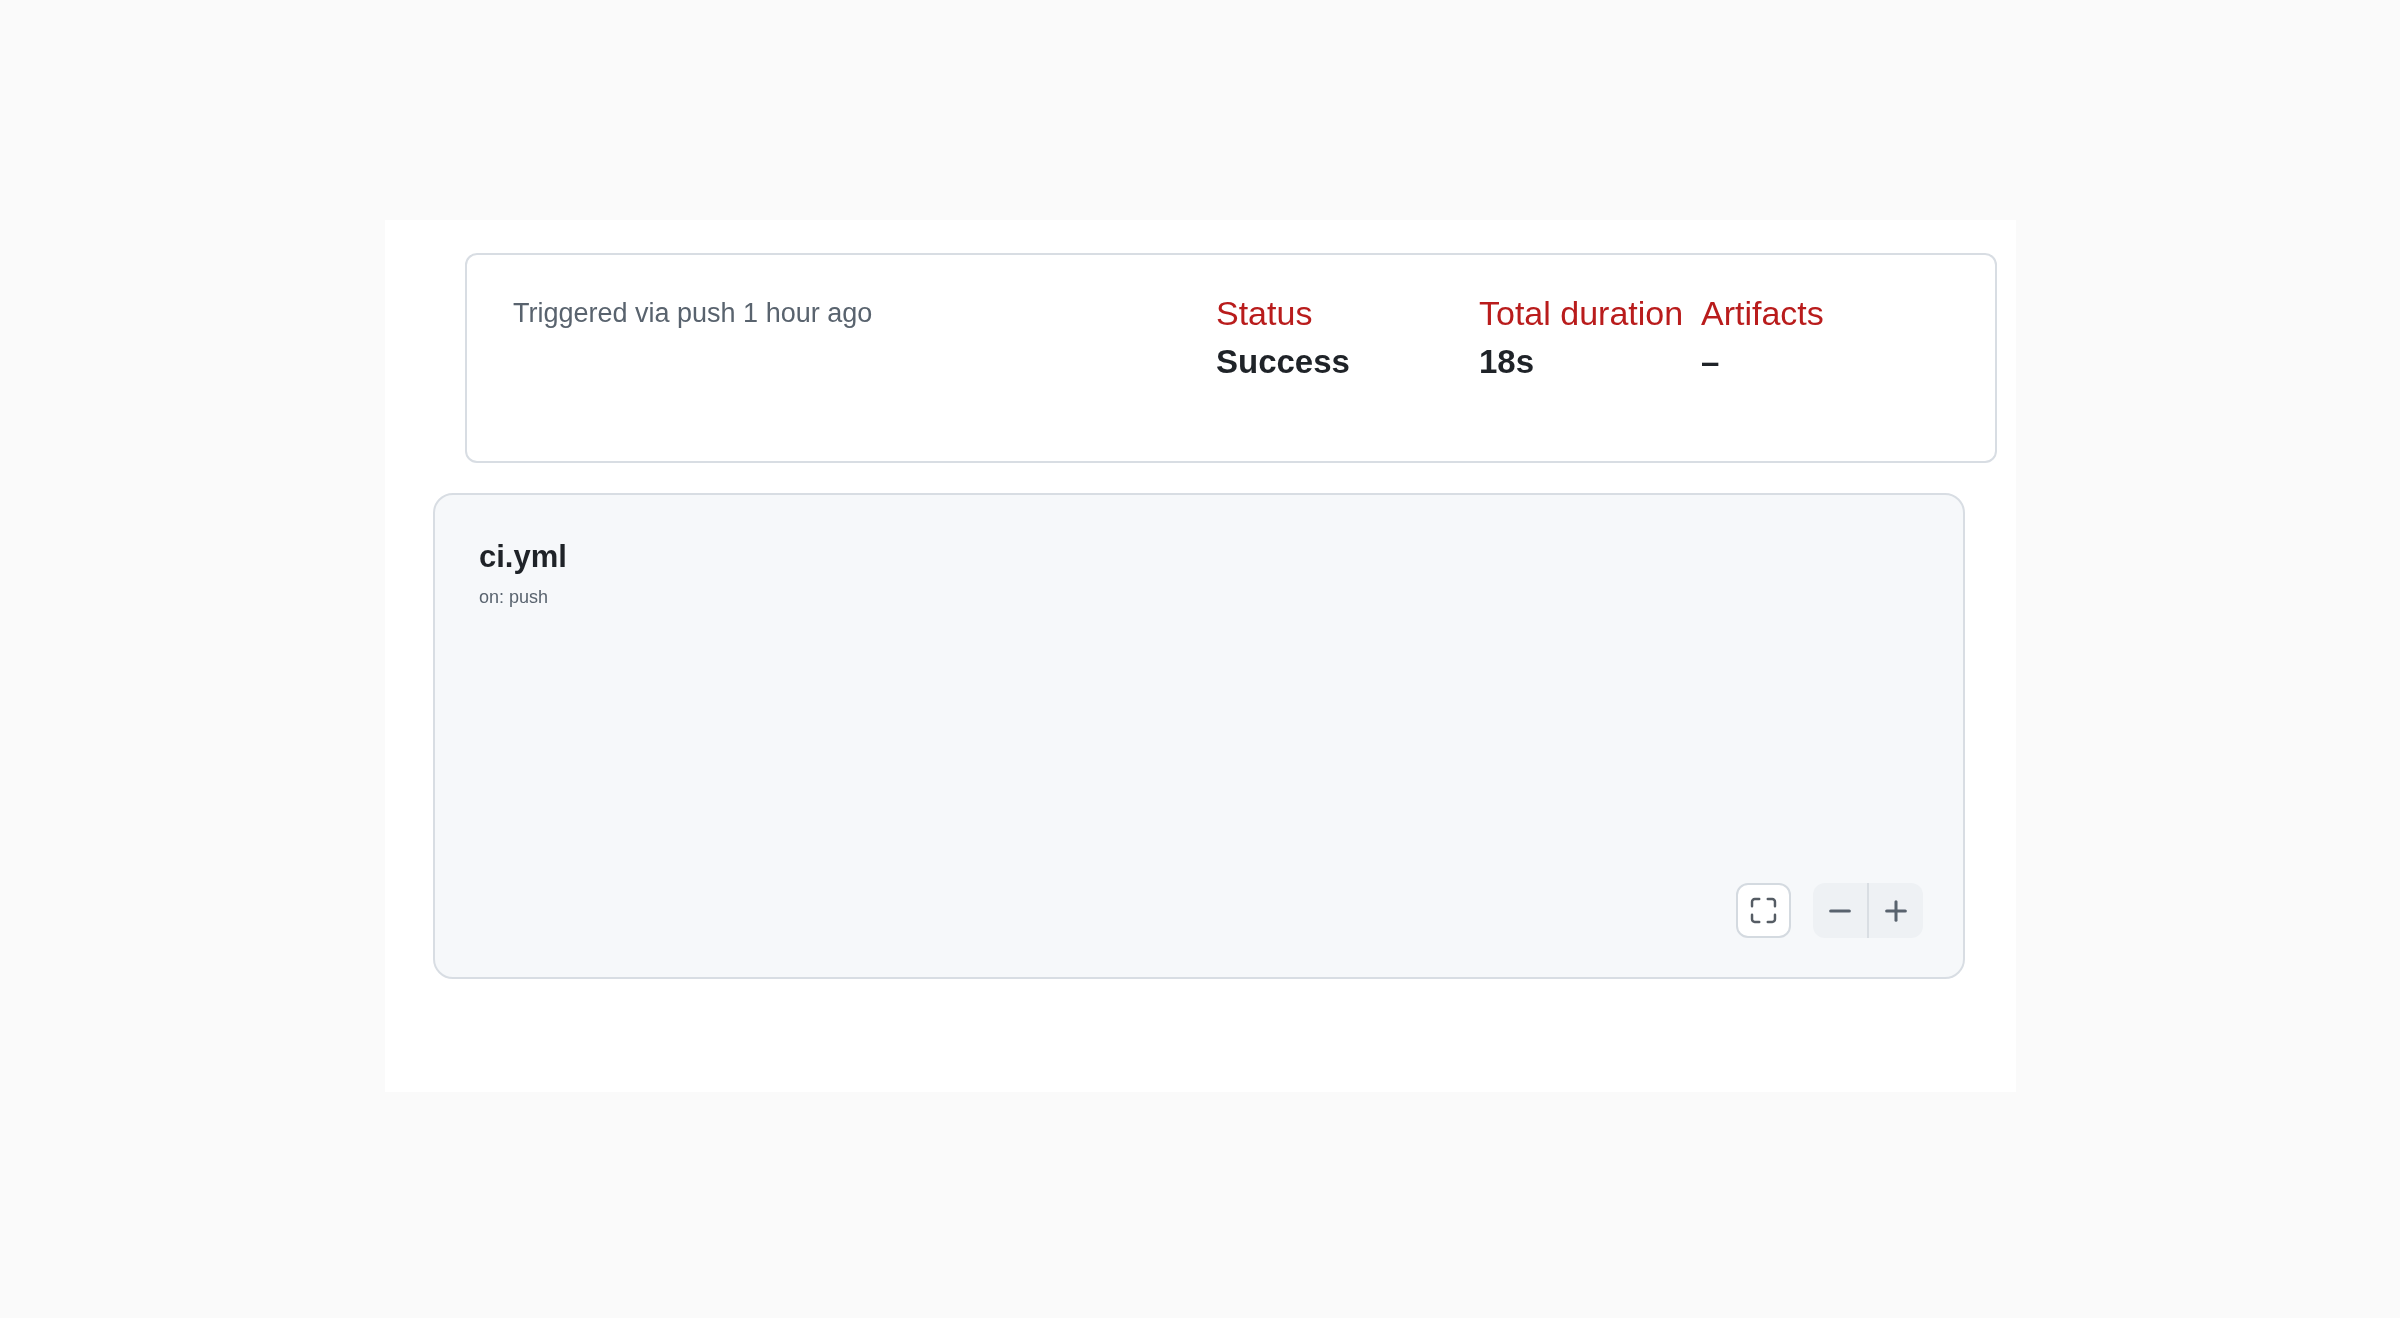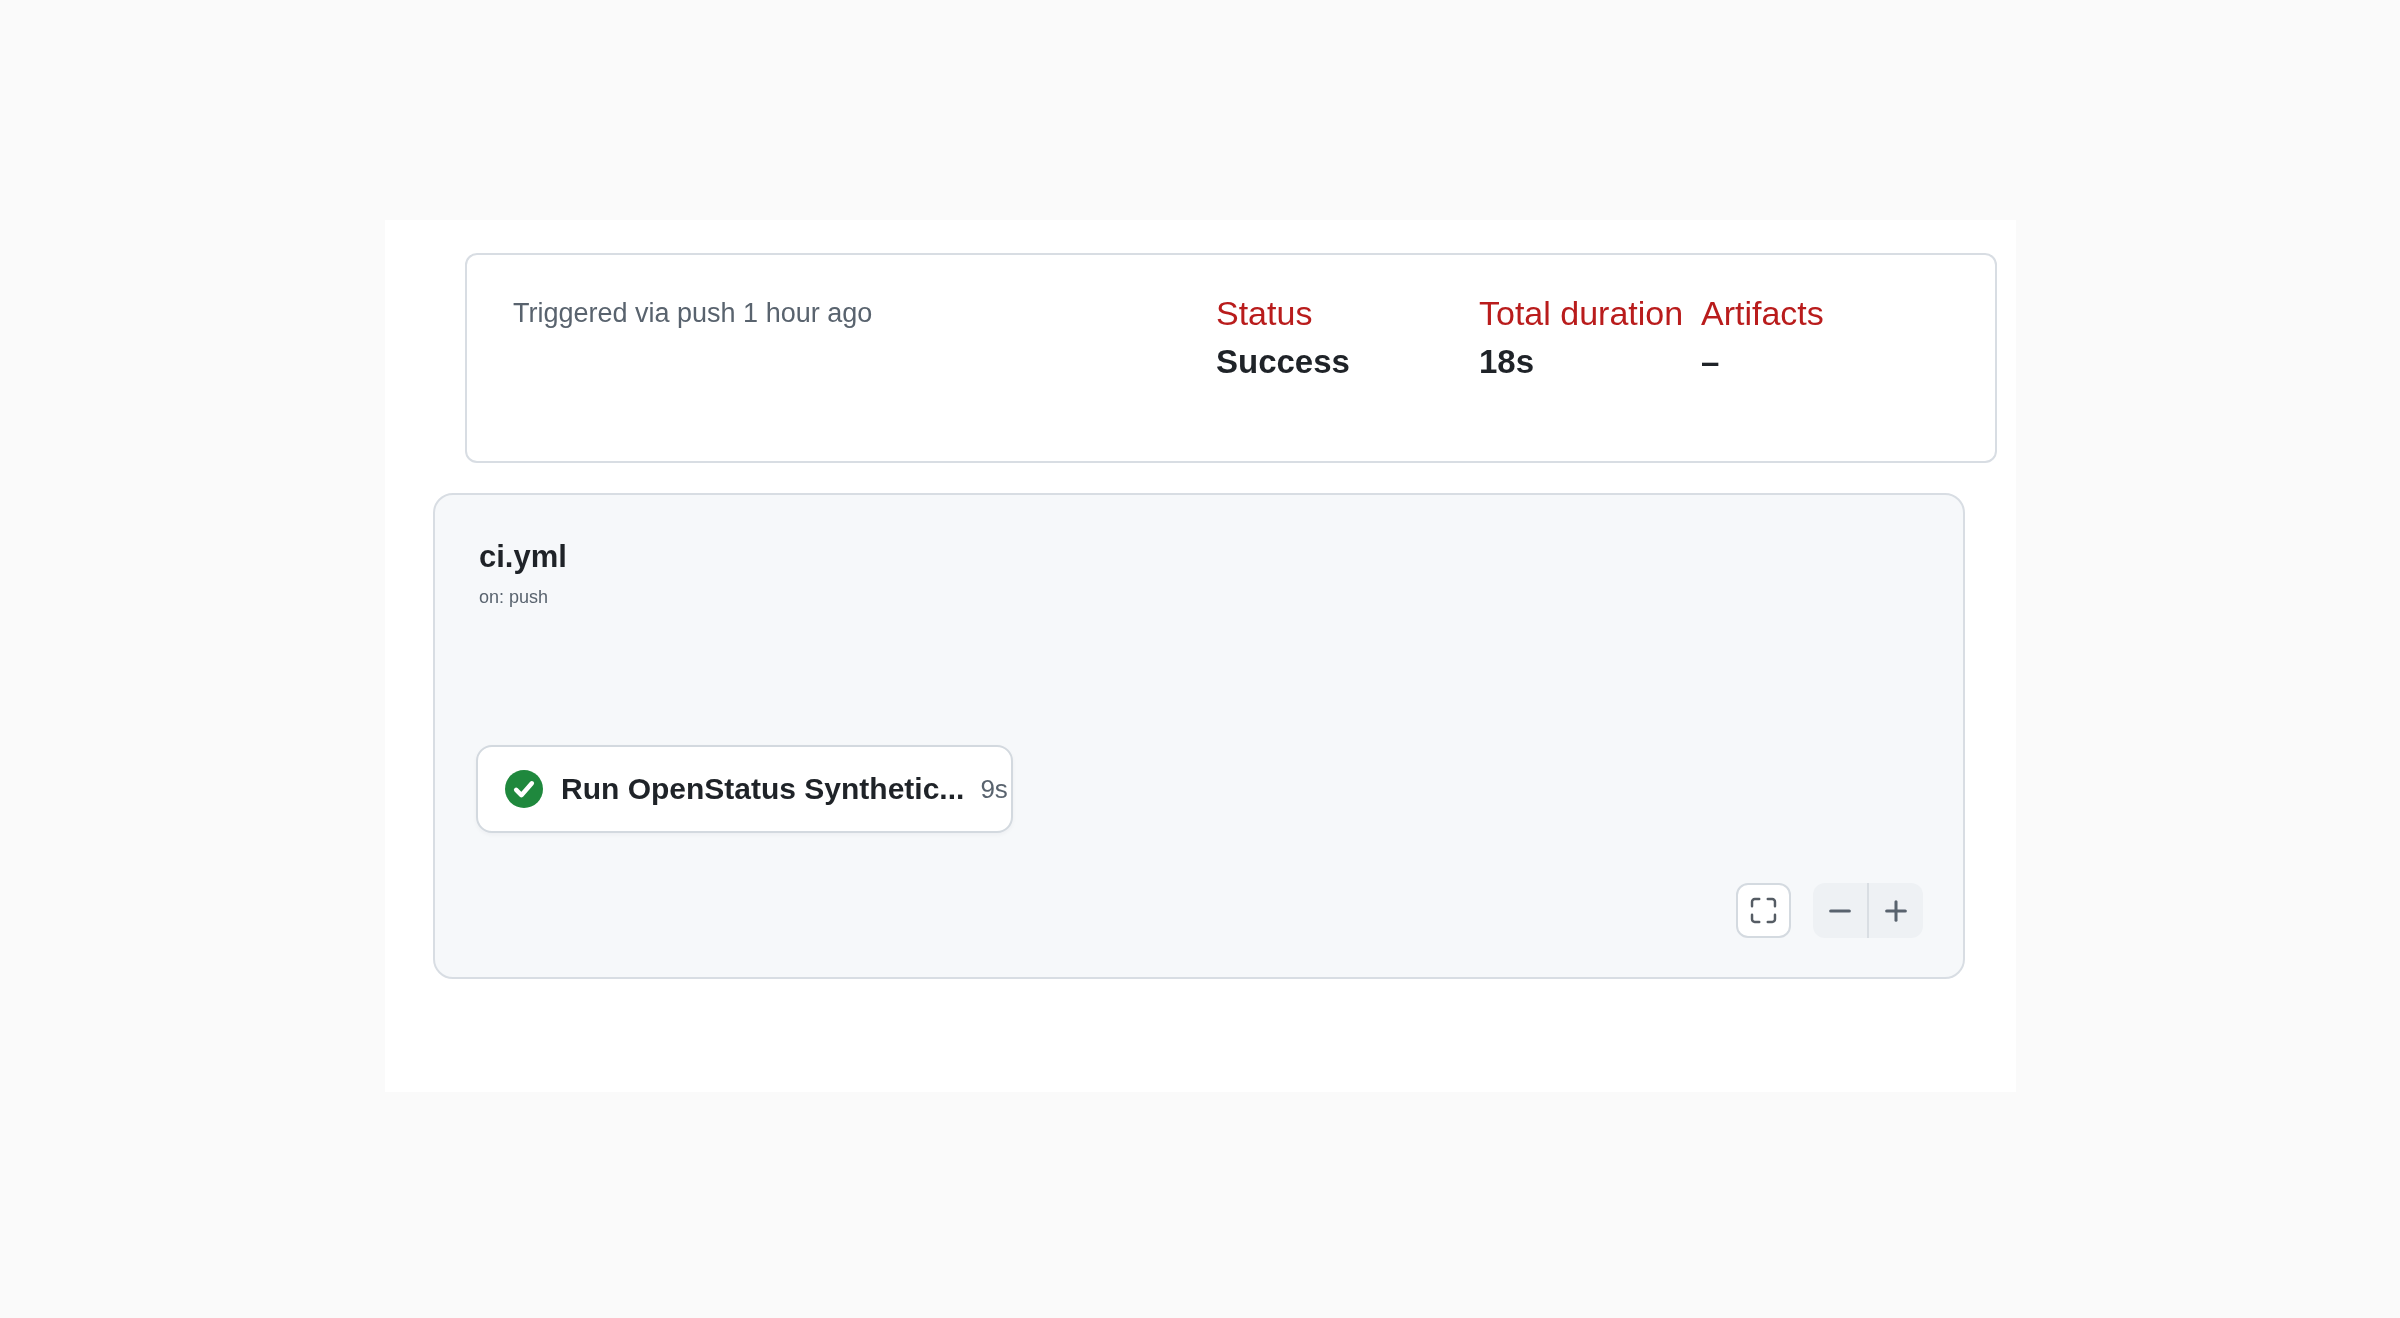--- a/index.html
+++ b/index.html
@@ -127,28 +127,20 @@
     <div class="stat stat-artifacts">
       <div class="stat-label">Artifacts</div>
       <div class="stat-value">–</div>
     </div>
   </section>
 
   <section class="graph-card">
     <div class="wf-title">ci.yml</div>
     <div class="wf-trigger">on: push</div>
 
-    <div class="job-node">
-      <svg class="check-icon" viewBox="0 0 16 16">
-        <circle cx="8" cy="8" r="8" fill="#1f883d"></circle>
-        <path d="M4.7 8.4 L6.9 10.6 L11.3 5.6" stroke="#ffffff" stroke-width="1.9" fill="none" stroke-linecap="round" stroke-linejoin="round"></path>
-      </svg>
-      <span class="job-label">Run OpenStatus Synthetic...</span>
-      <span class="job-duration">9s</span>
-    </div>
 
     <div class="graph-controls">
       <div class="fs-btn">
         <svg width="27" height="27" viewBox="0 0 24 24" fill="none" stroke="#555c64" stroke-width="2.2" stroke-linecap="round">
           <path d="M1.8 8.2 V4.2 A2.4 2.4 0 0 1 4.2 1.8 H8.2"></path>
           <path d="M15.8 1.8 H19.8 A2.4 2.4 0 0 1 22.2 4.2 V8.2"></path>
           <path d="M22.2 15.8 V19.8 A2.4 2.4 0 0 1 19.8 22.2 H15.8"></path>
           <path d="M8.2 22.2 H4.2 A2.4 2.4 0 0 1 1.8 19.8 V15.8"></path>
         </svg>
       </div>

